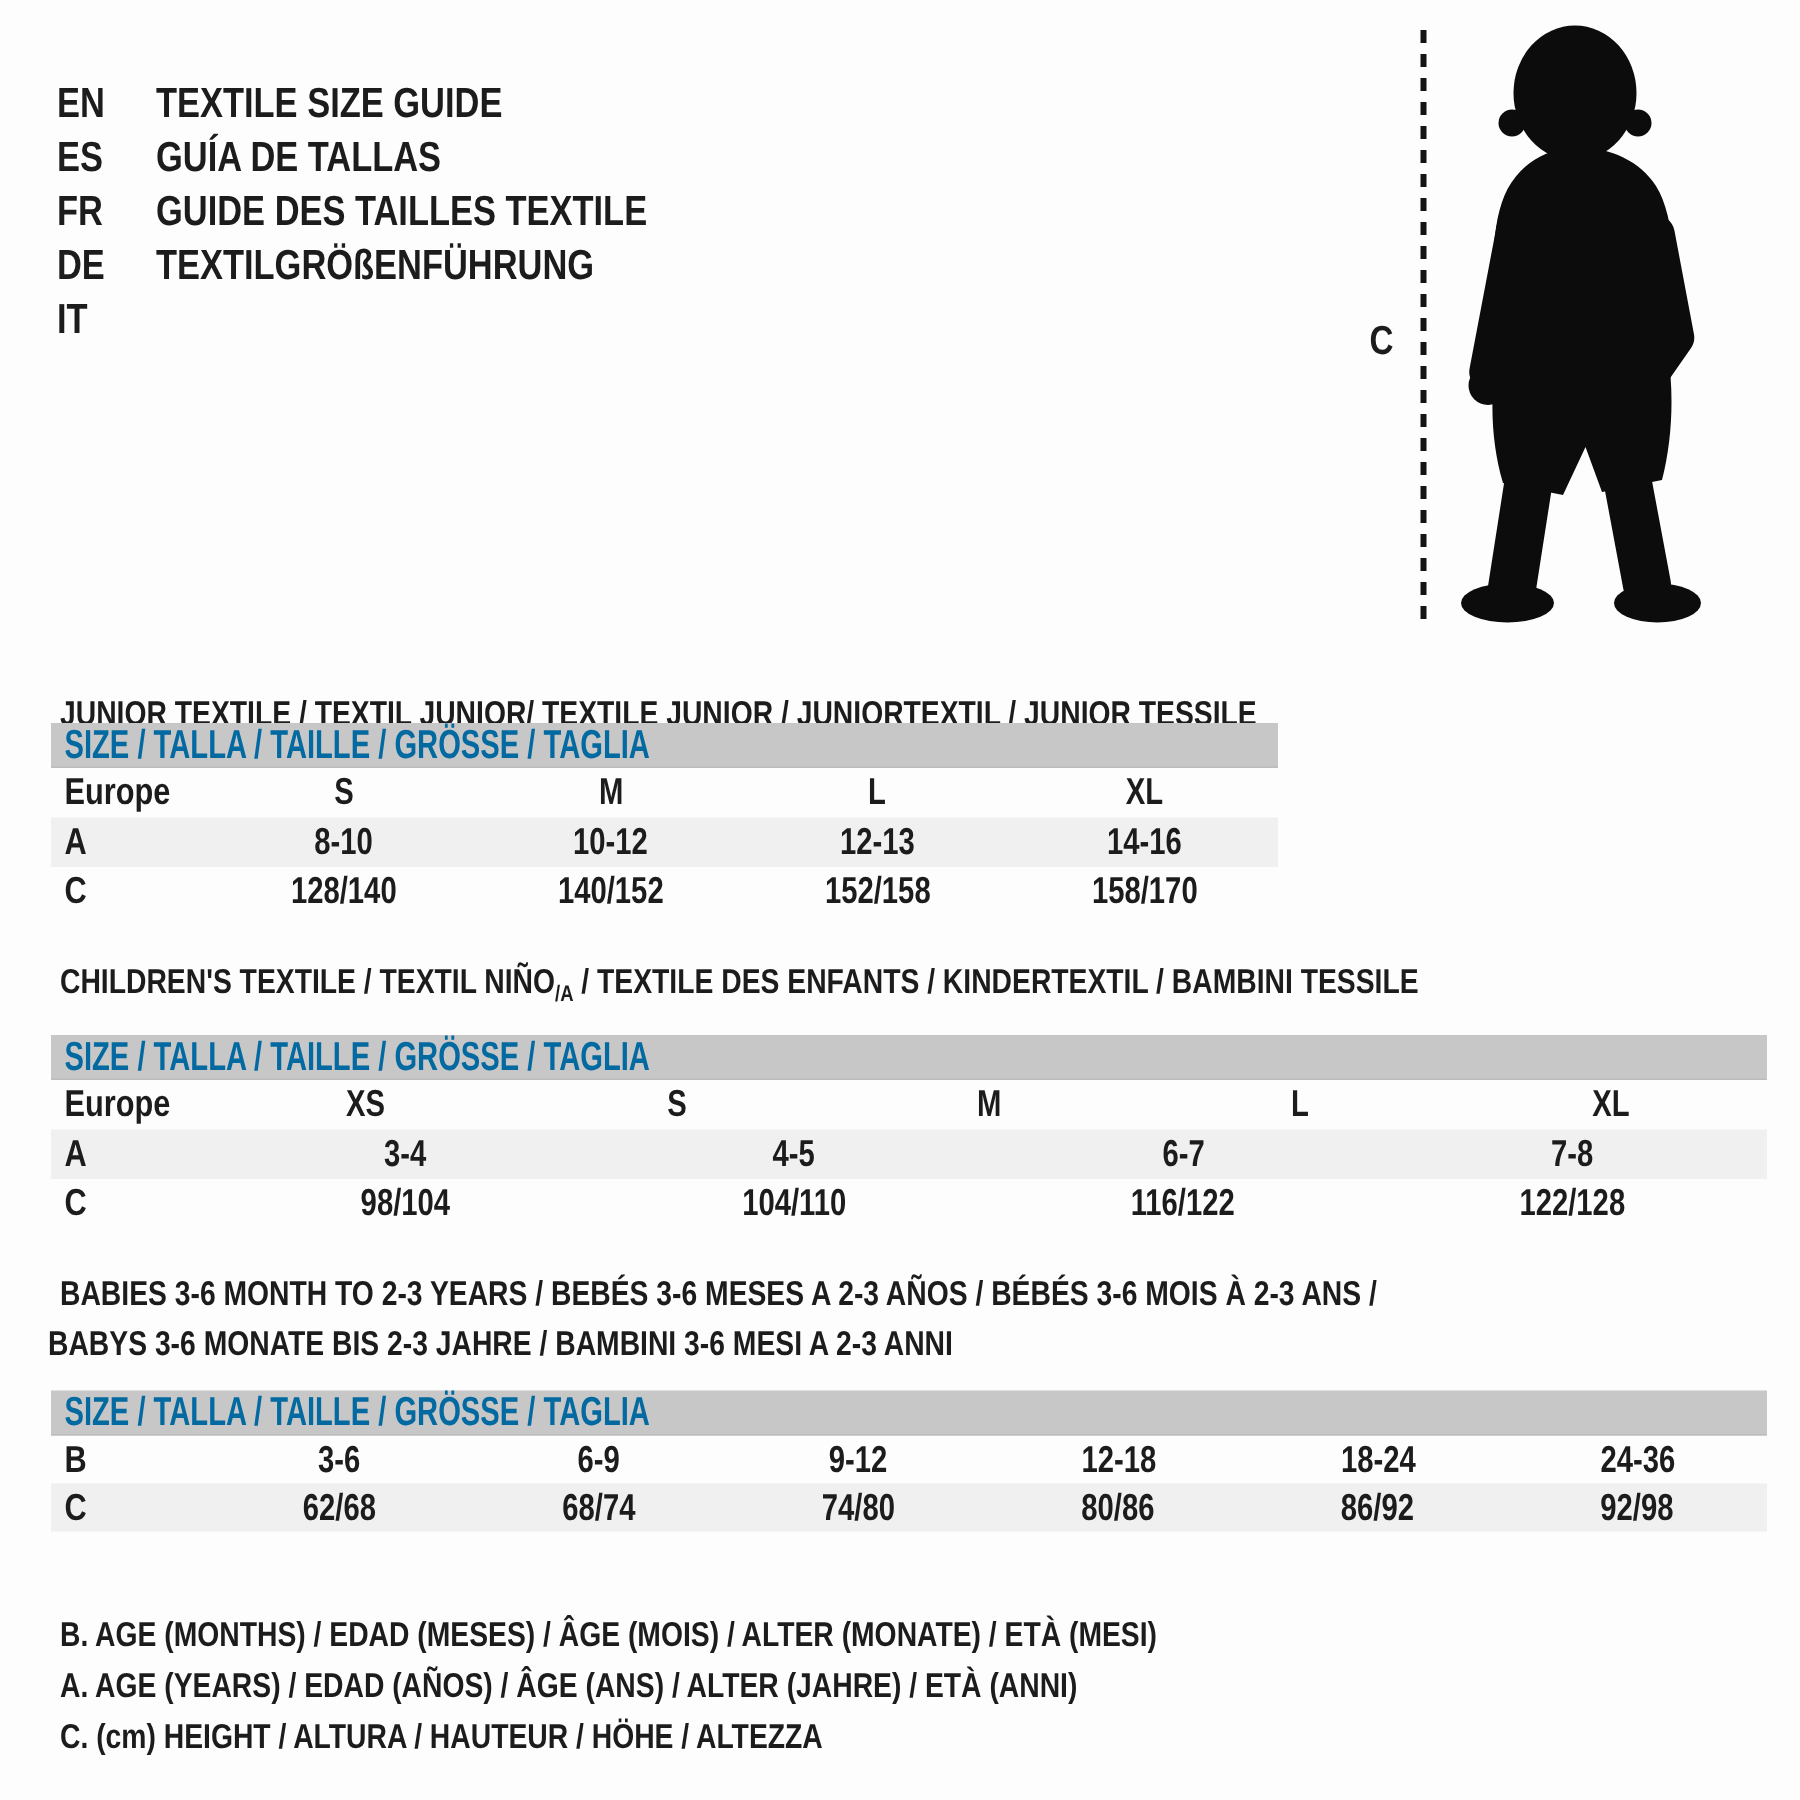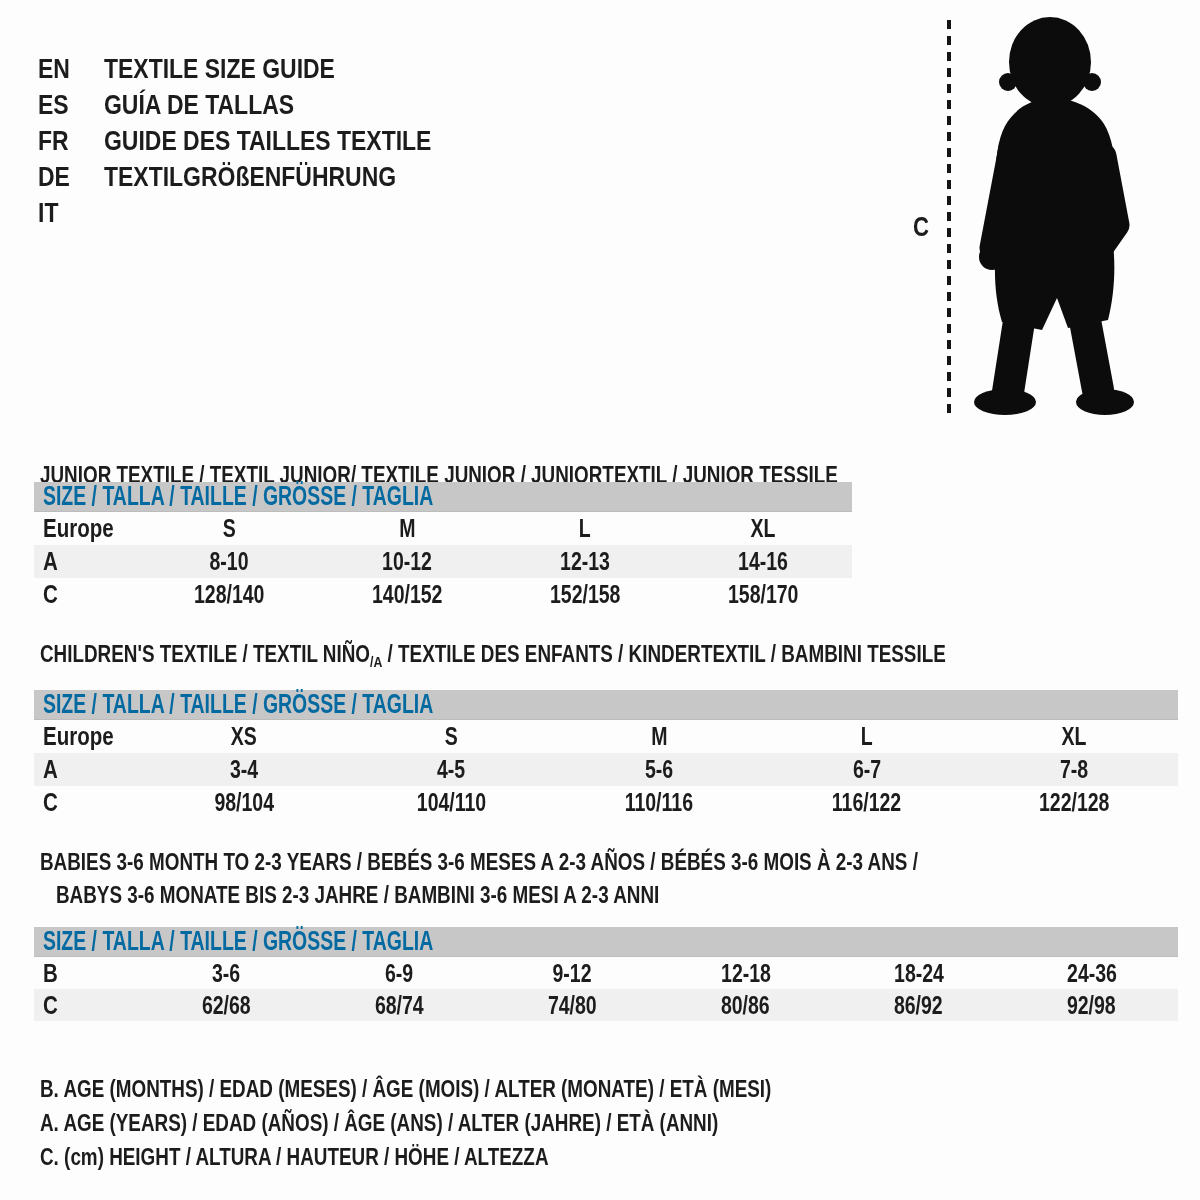--- a/index.html
+++ b/index.html
@@ -21,21 +21,21 @@
   .fig-label{position:absolute;left:913px;top:212px;font-size:27px;}
   .dash-line{position:absolute;left:947px;top:20px;width:4px;height:396px;
     background:repeating-linear-gradient(180deg,#141414 0 9px,transparent 9px 16px);}
   .toddler{position:absolute;left:962px;top:10px;}
 
   
   .section-title{position:absolute;font-size:23px;white-space:nowrap;}
   .title-junior{left:40px;top:434px;margin-top:28px;}
   .title-children{left:40px;top:641px;}
   .title-babies1{left:40px;top:849px;}
-  .title-babies2{left:56px;top:882px;}
+  .title-babies2{left:32px;top:882px;}
   .sub{font-size:15px;position:relative;top:5px;}
 
   
   .size-table{position:absolute;left:34px;}
   .tbl-junior{top:482px;width:818px;}
   .tbl-children{top:690px;width:1144px;}
   .tbl-babies{top:927px;width:1144px;}
   .t-bar{height:30px;background:#c7c7c7;display:flex;align-items:center;
     padding-left:9px;font-size:27px;color:#0369a1;border-bottom:1px solid #bcbcbc;box-sizing:border-box;}
   .t-row{display:flex;align-items:center;height:33px;font-size:25px;}
@@ -136,29 +136,27 @@
       <span class="cell"><span class="cxc">XS</span></span>
       <span class="cell"><span class="cxc">S</span></span>
       <span class="cell"><span class="cxc">M</span></span>
       <span class="cell"><span class="cxc">L</span></span>
       <span class="cell"><span class="cxc">XL</span></span>
     </div>
     <div class="t-row shaded">
       <span class="rl"><span class="cx">A</span></span>
       <span class="cell"><span class="cxc">3-4</span></span>
       <span class="cell"><span class="cxc">4-5</span></span>
-      <span class="cell"><span class="cxc">5-6</span></span>
       <span class="cell"><span class="cxc">6-7</span></span>
       <span class="cell"><span class="cxc">7-8</span></span>
     </div>
     <div class="t-row">
       <span class="rl"><span class="cx">C</span></span>
       <span class="cell"><span class="cxc">98/104</span></span>
       <span class="cell"><span class="cxc">104/110</span></span>
-      <span class="cell"><span class="cxc">110/116</span></span>
       <span class="cell"><span class="cxc">116/122</span></span>
       <span class="cell"><span class="cxc">122/128</span></span>
     </div>
   </div>
 
   <div class="section-title title-babies1">
     <span class="cx">BABIES 3-6 MONTH TO 2-3 YEARS / BEBÉS 3-6 MESES A 2-3 AÑOS / BÉBÉS 3-6 MOIS À 2-3 ANS /</span>
   </div>
   <div class="section-title title-babies2">
     <span class="cx">BABYS 3-6 MONATE BIS 2-3 JAHRE / BAMBINI 3-6 MESI A 2-3 ANNI</span>

